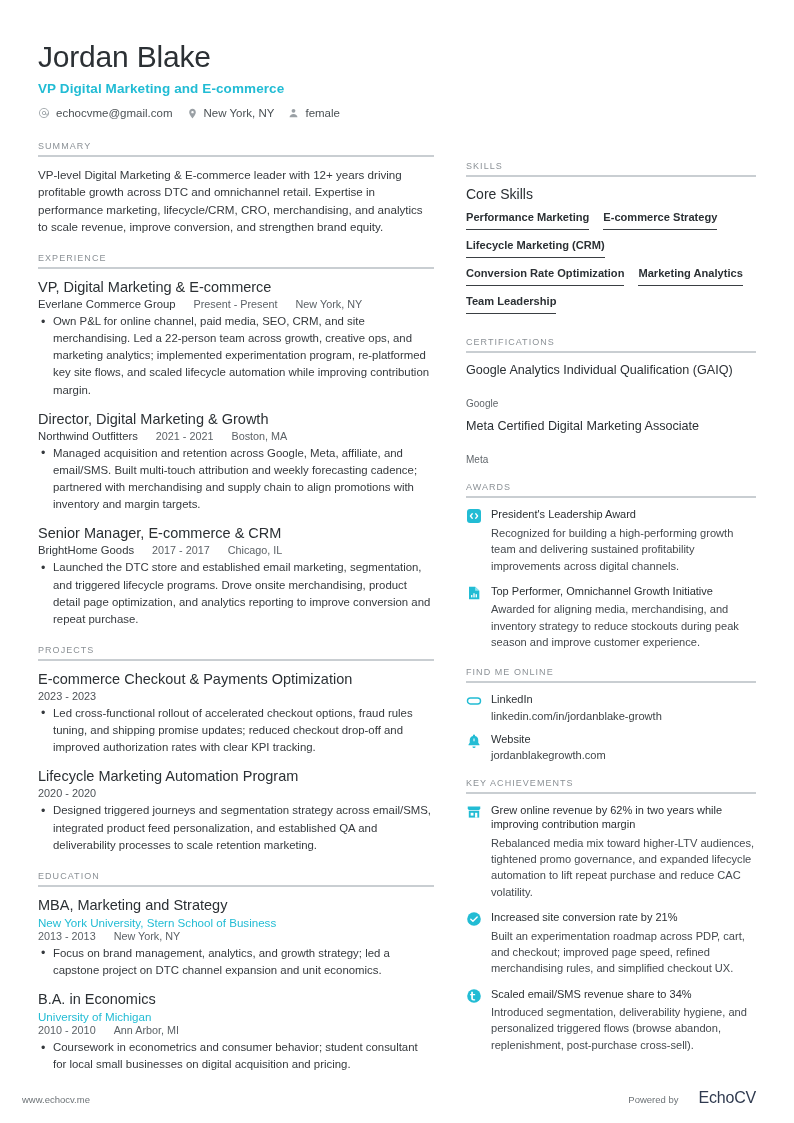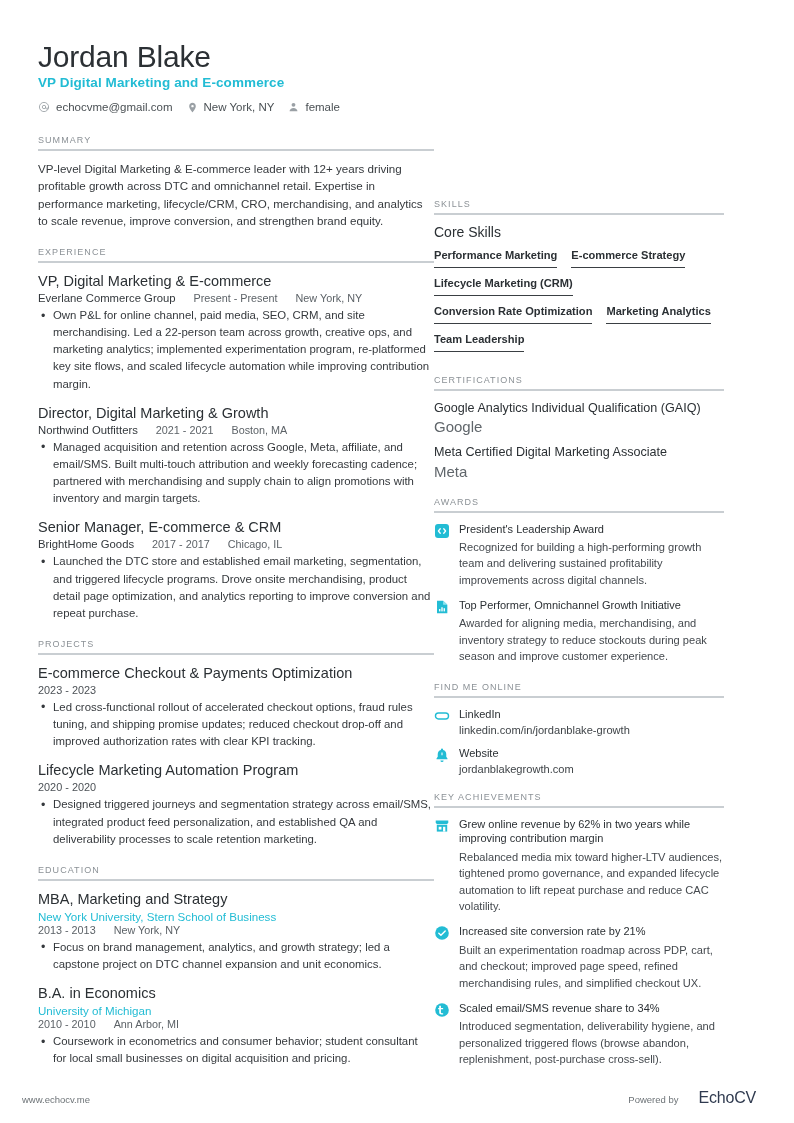--- a/index.html
+++ b/index.html
@@ -21,42 +21,43 @@
 
   
   .name {
     font-size: 30px;
     font-weight: 400;
     letter-spacing: -0.2px;
     color: #2b3034;
     line-height: 1.12;
   }
   .headline {
-    margin-top: 1px;
+    margin-top: 7px;
     font-size: 13.5px;
     font-weight: 700;
     color: #22bcd4;
     letter-spacing: 0.1px;
   }
   .contact-row {
     margin-top: 11px;
     display: flex;
     align-items: center;
     gap: 14px;
     font-size: 11.5px;
     color: #4a5054;
   }
   .contact-item { display: flex; align-items: center; gap: 6px; }
   .contact-item svg { display: block; }
 
   
   .columns {
     display: flex;
     margin-top: 21px;
-    align-items: flex-end;
+    gap: 32px;
+    align-items: center;
   }
   .col-left  { width: 396px; flex: 0 0 396px; }
   .col-right { width: 290px; flex: 0 0 290px; }
 
   
   .sec { margin-bottom: 17px; }
   .sec-title {
     font-size: 9px;
     letter-spacing: 1.05px;
     color: #8b9196;
@@ -152,23 +153,23 @@
   }
 
   
   .cert { margin-bottom: 9px; }
   .cert-name {
     font-size: 12.6px;
     color: #2b3034;
     line-height: 1.3;
   }
   .cert-issuer {
-    font-size: 15px;
+    font-size: 10px;
     color: #60666b;
-    margin-top: 2px;
+    margin-top: 20px;
   }
 
   
   .iitem {
     display: flex;
     gap: 9px;
     margin-bottom: 10px;
     align-items: flex-start;
   }
   .iitem:last-child { margin-bottom: 0; }

